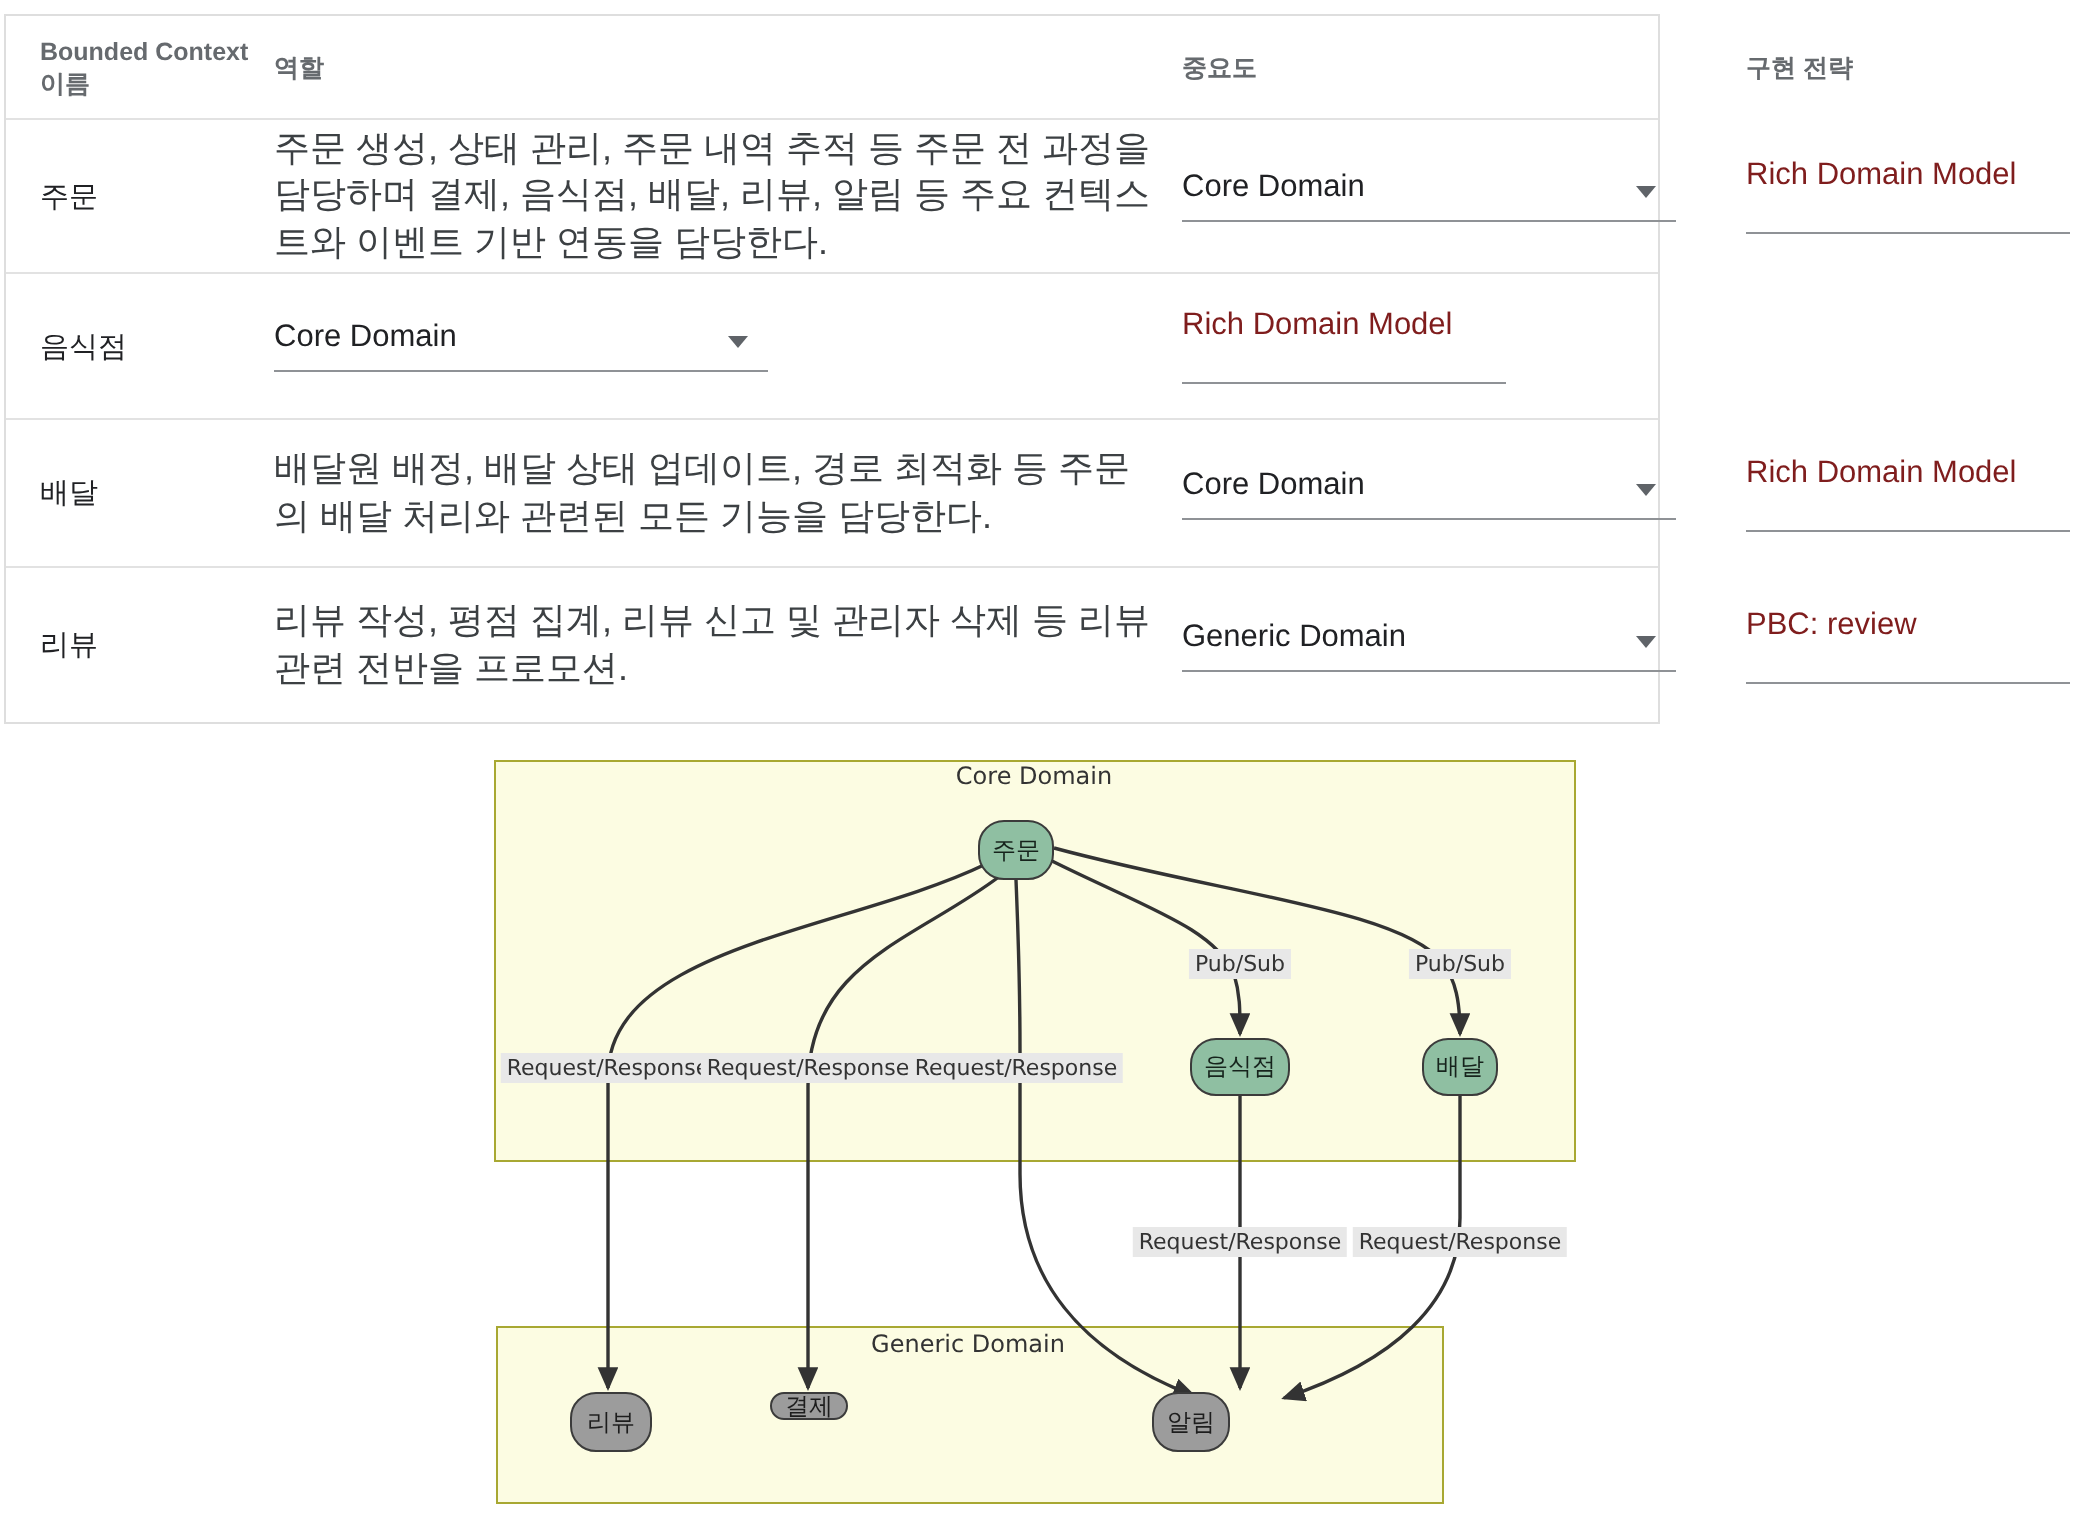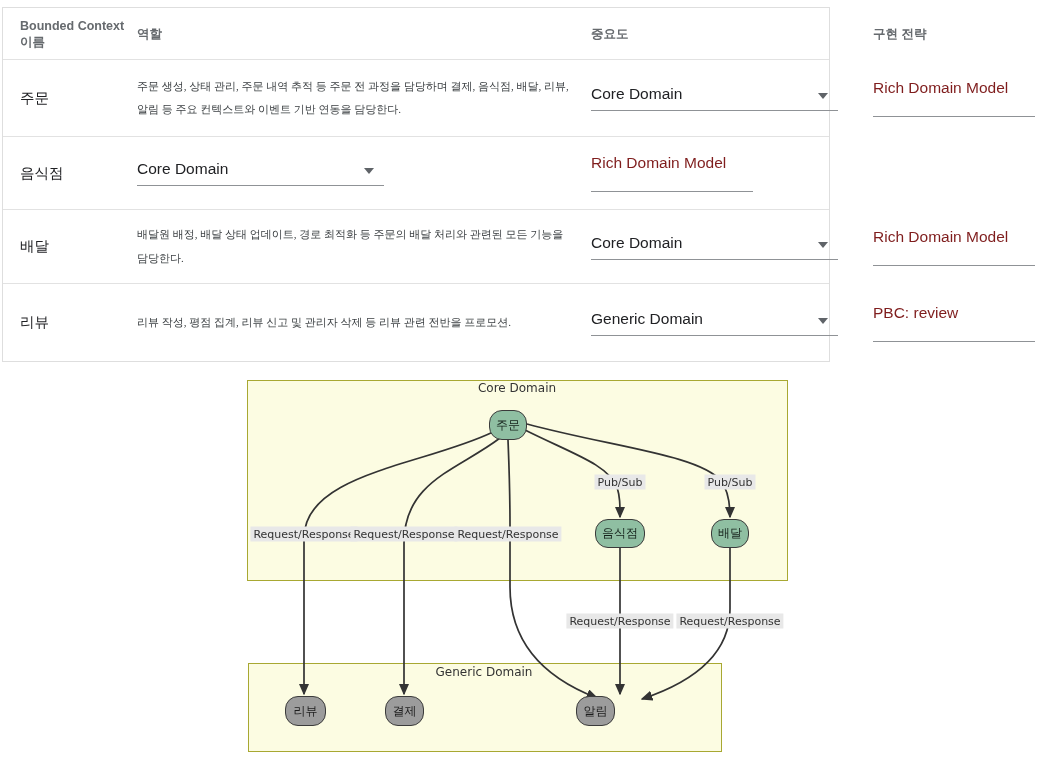--- a/index.html
+++ b/index.html
@@ -9,23 +9,23 @@
 
   
   .bc-table { position:absolute; left:2px; top:7px; width:828px;
               border:1px solid #dedede; border-bottom:1px solid #dedede; background:#fff; }
   .thead, .trow { display:grid; grid-template-columns:134px 454px 282px 162px; align-items:center; }
   .thead { height:51px; }
   .trow { border-top:1px solid #e2e2e2; }
   .r1 { height:77px; } .r2 { height:73px; } .r3 { height:74px; } .r4 { height:78px; }
   .th { font-size:12.5px; font-weight:bold; color:#666a6e; line-height:16px; }
   .col-name { padding-left:17px; padding-right:8px; }
-  .col-role { padding-right:16px;font-family:Liberation Serif, serif; }
+  .col-role { padding-right:16px; }
   .td.col-name { font-size:14.5px; color:#202124; }
-  .td.col-role { font-size:11px; color:#3c4043; line-height:23.5px; }
+  .td.col-role { font-size:18px; color:#3c4043; line-height:23.5px; }
   .select-ctl { width:247px; display:flex; align-items:flex-end; justify-content:space-between;
                 border-bottom:1px solid #8f9296; padding:0 10px 7px 0; cursor:pointer; }
   .select-ctl .val { font-size:15.5px; color:#202124; }
   .caret { width:0; height:0; border-left:5px solid transparent; border-right:5px solid transparent;
            border-top:6px solid #5f6368; margin-bottom:4px; }
   .text-ctl { width:162px; border-bottom:1px solid #8f9296; padding-bottom:19px;
               font-size:15.5px; color:#7f1d1d; cursor:text; }
 
   
   .diagram { position:absolute; left:0; top:375px; width:1038px; height:384px;
@@ -134,21 +134,21 @@
         <path d="M 527 49 C 612 72, 700 80, 721 106 C 728 115, 730 126, 730 142" marker-end="url(#arrow)"></path>
         <path d="M 620 173 L 620 319" marker-end="url(#arrow)"></path>
         <path d="M 730 173 L 730 234 C 730 277, 696 306, 642 324" marker-end="url(#arrow)"></path>
       </g>
     </svg>
 
     <div class="node core-n" style="left:489px; top:35px; width:38px; height:30px;">주문</div>
     <div class="node core-n" style="left:595px; top:144px; width:50px; height:29px;">음식점</div>
     <div class="node core-n" style="left:711px; top:144px; width:38px; height:29px;">배달</div>
     <div class="node generic-n" style="left:285px; top:321px; width:41px; height:30px;">리뷰</div>
-    <div class="node generic-n" style="left:385px; top:321px; width:39px; height:30px;">결제</div>
+    <div class="node generic-n" style="left:385px; top:321px; width:39px; height:14px;">결제</div>
     <div class="node generic-n" style="left:576px; top:321px; width:39px; height:30px;">알림</div>
 
     <div class="edge-label" style="left:304px; top:159px;">Request/Response</div>
     <div class="edge-label" style="left:404px; top:159px;">Request/Response</div>
     <div class="edge-label" style="left:508px; top:159px;">Request/Response</div>
     <div class="edge-label" style="left:620px; top:107px;">Pub/Sub</div>
     <div class="edge-label" style="left:730px; top:107px;">Pub/Sub</div>
     <div class="edge-label" style="left:620px; top:246px;">Request/Response</div>
     <div class="edge-label" style="left:730px; top:246px;">Request/Response</div>
   </div>

